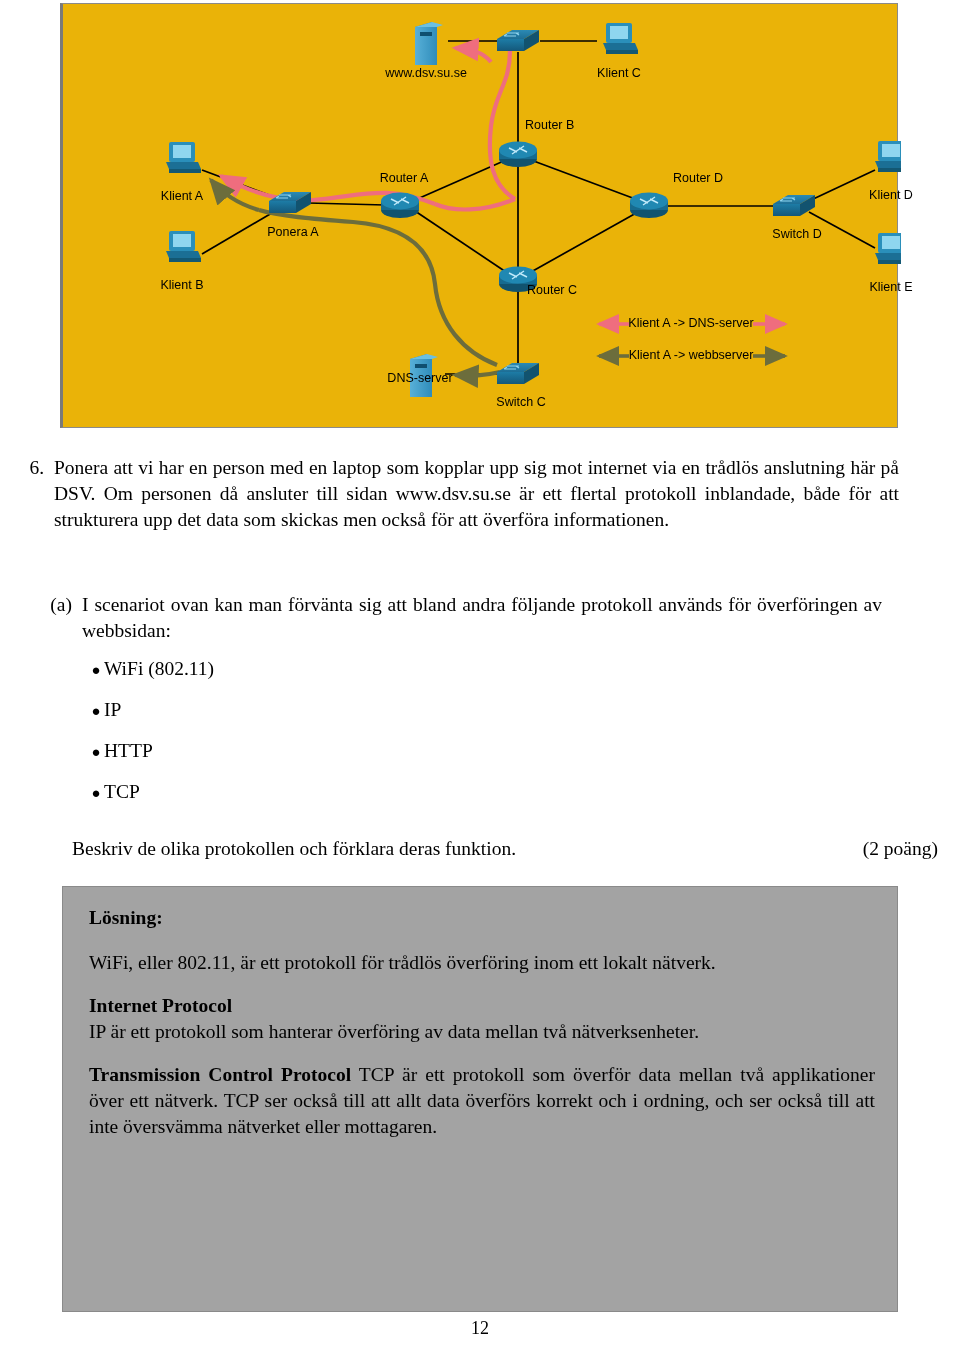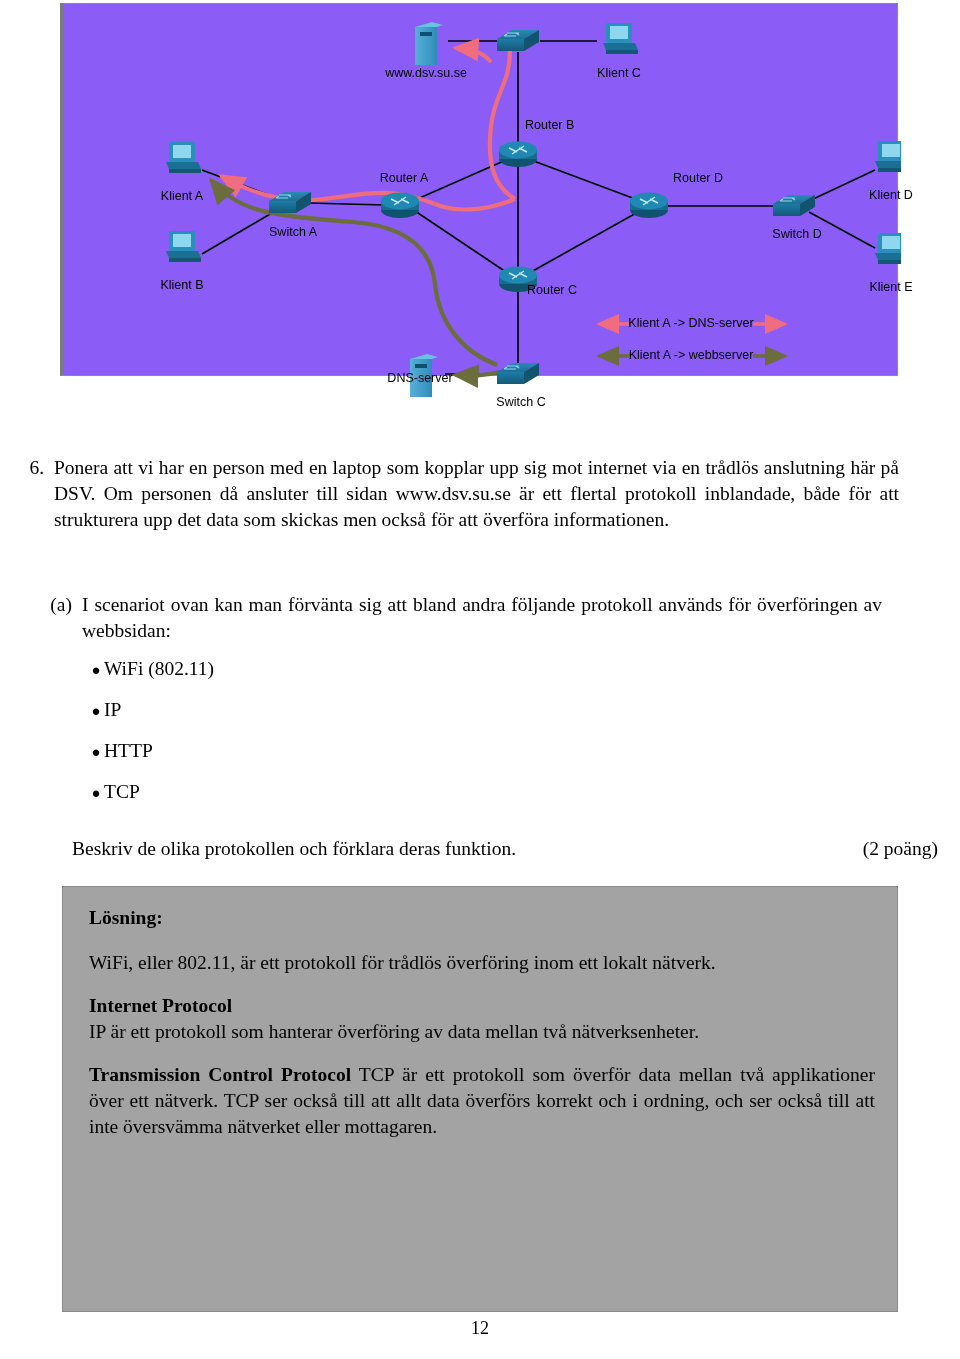--- a/index.html
+++ b/index.html
@@ -6,24 +6,24 @@
   body{
     width:960px;height:1359px;background:#ffffff;
     font-family:"Liberation Serif", serif;
     color:#000;
     position:relative;
     overflow:hidden;
   }
 
   
   #diagram-frame{
-    position:absolute;left:60px;top:3px;width:838px;height:373px;
+    position:absolute;left:60px;top:3px;width:838px;height:425px;
     border:1px solid #8a8a8a;
     border-left:3px solid #7a7a7a;
-    background:#8b5cf6;
+    background:#eab308;
     box-sizing:border-box;
   }
   #diagram-svg{position:absolute;left:0;top:0;width:838px;height:425px;}
 
   .dlabel{
     position:absolute;
     font-family:"Liberation Sans", sans-serif;
     font-size:12.5px;
     color:#000;
     white-space:nowrap;
@@ -261,21 +261,21 @@
       <line x1="690" y1="352" x2="722" y2="352" stroke="#6c6d3c" stroke-width="3.6" marker-end="url(#arrowOlive)"></line>
     </g>
   </svg>
 
   <span class="dlabel ctr" style="left:363px;top:63px;">www.dsv.su.se</span>
   <span class="dlabel ctr" style="left:556px;top:63px;">Klient C</span>
   <span class="dlabel" style="left:462px;top:115px;">Router B</span>
   <span class="dlabel ctr" style="left:341px;top:168px;">Router A</span>
   <span class="dlabel ctr" style="left:591px;top:168px;margin-left:44px;">Router D</span>
   <span class="dlabel ctr" style="left:119px;top:186px;">Klient A</span>
-  <span class="dlabel ctr" style="left:230px;top:222px;">Switch A</span>
+  <span class="dlabel ctr" style="left:230px;top:222px;">Ponera A</span>
   <span class="dlabel ctr" style="left:734px;top:224px;">Switch D</span>
   <span class="dlabel ctr" style="left:828px;top:185px;">Klient D</span>
   <span class="dlabel ctr" style="left:119px;top:275px;">Klient B</span>
   <span class="dlabel ctr" style="left:828px;top:277px;">Klient E</span>
   <span class="dlabel" style="left:464px;top:280px;">Router C</span>
   <span class="dlabel ctr" style="left:458px;top:392px;">Switch C</span>
   <span class="dlabel ctr" style="left:357px;top:368px;text-align:center;">DNS-server</span>
 
   <span class="dlabel ctr" style="left:628px;top:313px;">Klient A -&gt; DNS-server</span>
   <span class="dlabel ctr" style="left:628px;top:345px;">Klient A -&gt; webbserver</span>

